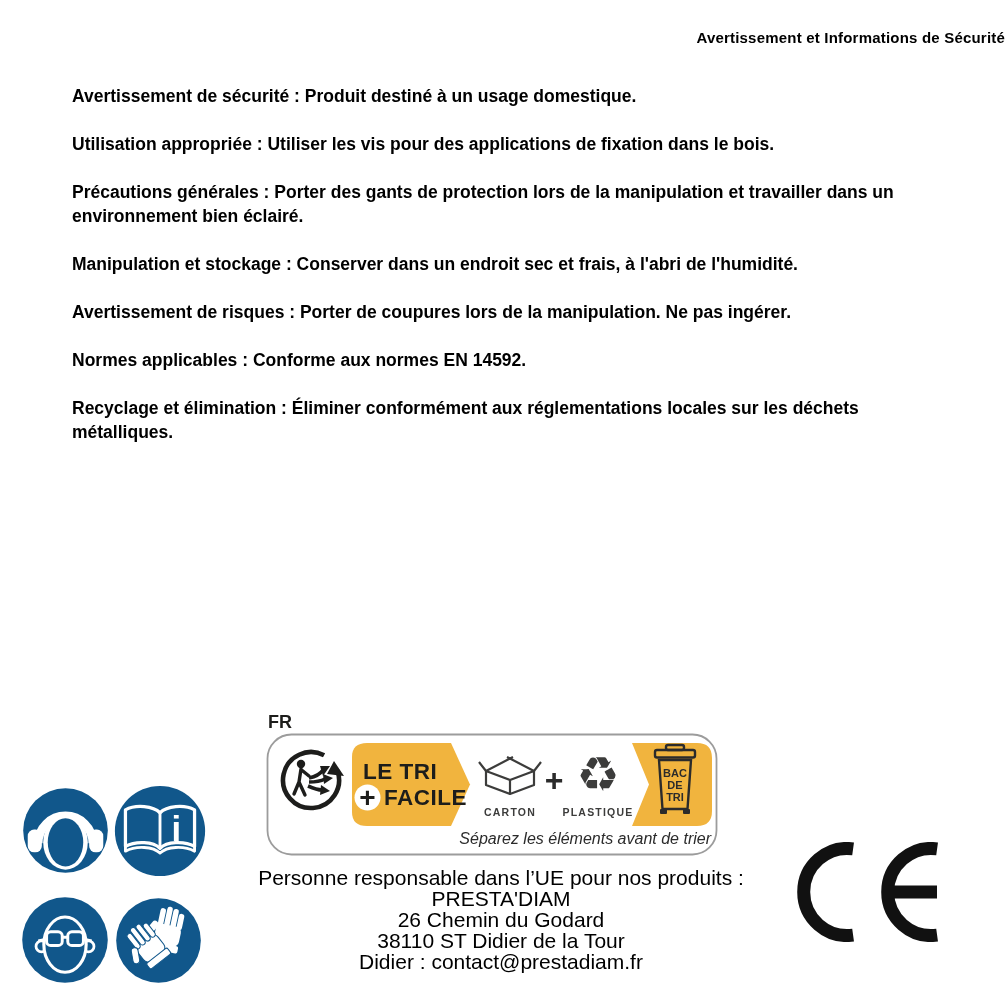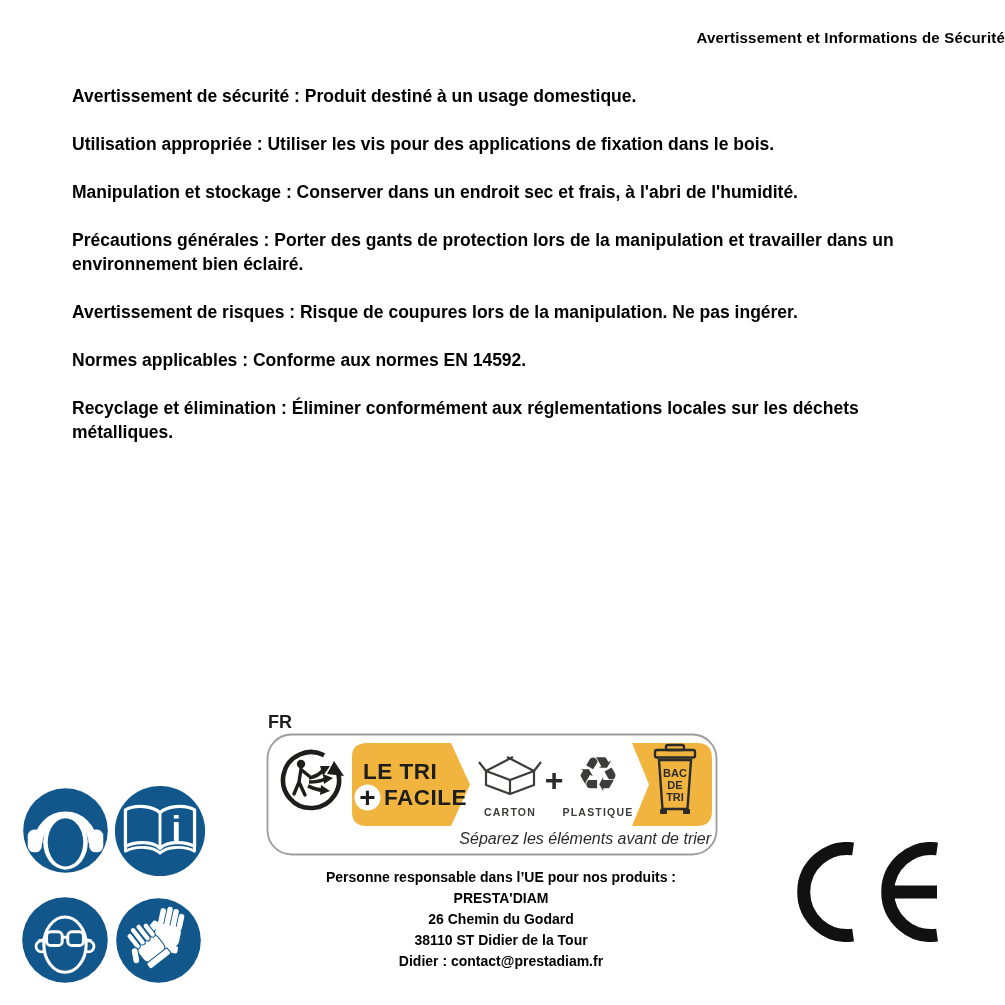--- a/index.html
+++ b/index.html
@@ -6,37 +6,37 @@
   .page{position:relative;width:1005px;height:1005px;background:#ffffff;overflow:hidden;
         font-family:"Liberation Sans", sans-serif;color:#000;}
   .doc-title{position:absolute;top:29px;left:0;width:100%;text-align:right;
              font-size:15px;font-weight:bold;letter-spacing:.2px;}
   .content{position:absolute;top:84px;left:72px;width:830px;font-size:17.5px;line-height:24px;font-weight:bold;}
   .content p{margin:0 0 24px 0;}
   .picto{position:absolute;}
   .fr-label{position:absolute;left:268px;top:712px;font-size:18px;font-weight:bold;color:#1d1d1b;}
   .banner{position:absolute;left:266px;top:733px;}
   .address{position:absolute;top:867px;left:240px;width:522px;text-align:center;
-           font-size:14px;line-height:21px;font-weight:bold;color:#000;}
+           font-size:21px;line-height:21px;font-weight:normal;color:#000;}
   .ce{position:absolute;left:797px;top:842px;}
   svg text{font-family:"Liberation Sans", sans-serif;}
 </style>
 </head>
 <body>
 
 <div class="page">
 
   <div class="doc-title">Avertissement et Informations de Sécurité</div>
 
   <div class="content">
     <p>Avertissement de sécurité : Produit destiné à un usage domestique.</p>
     <p>Utilisation appropriée : Utiliser les vis pour des applications de fixation dans le bois.</p>
+    <p>Précautions générales : Porter des gants de protection lors de la manipulation et travailler dans un environnement bien éclairé.</p>
     <p>Manipulation et stockage : Conserver dans un endroit sec et frais, à l'abri de l'humidité.</p>
-    <p>Précautions générales : Porter des gants de protection lors de la manipulation et travailler dans un environnement bien éclairé.</p>
-    <p>Avertissement de risques : Risque de coupures lors de la manipulation. Ne pas ingérer.</p>
+    <p>Avertissement de risques : Porter de coupures lors de la manipulation. Ne pas ingérer.</p>
     <p>Normes applicables : Conforme aux normes EN 14592.</p>
     <p>Recyclage et élimination : Éliminer conformément aux réglementations locales sur les déchets métalliques.</p>
   </div>
 
   <div class="picto" style="left:20px;top:785px;">
     <svg width="91" height="91" viewBox="-50 -50 100 100">
       <circle cx="0" cy="0" r="46.5" fill="#11578B"></circle>
       <path d="M -30,14 A 30,30 0 1 1 30,14" fill="none" stroke="#fff" stroke-width="9.5"></path>
       <ellipse cx="0" cy="13" rx="24.5" ry="30" fill="#fff"></ellipse>
       <ellipse cx="0" cy="13" rx="19.5" ry="26.5" fill="#11578B"></ellipse>

